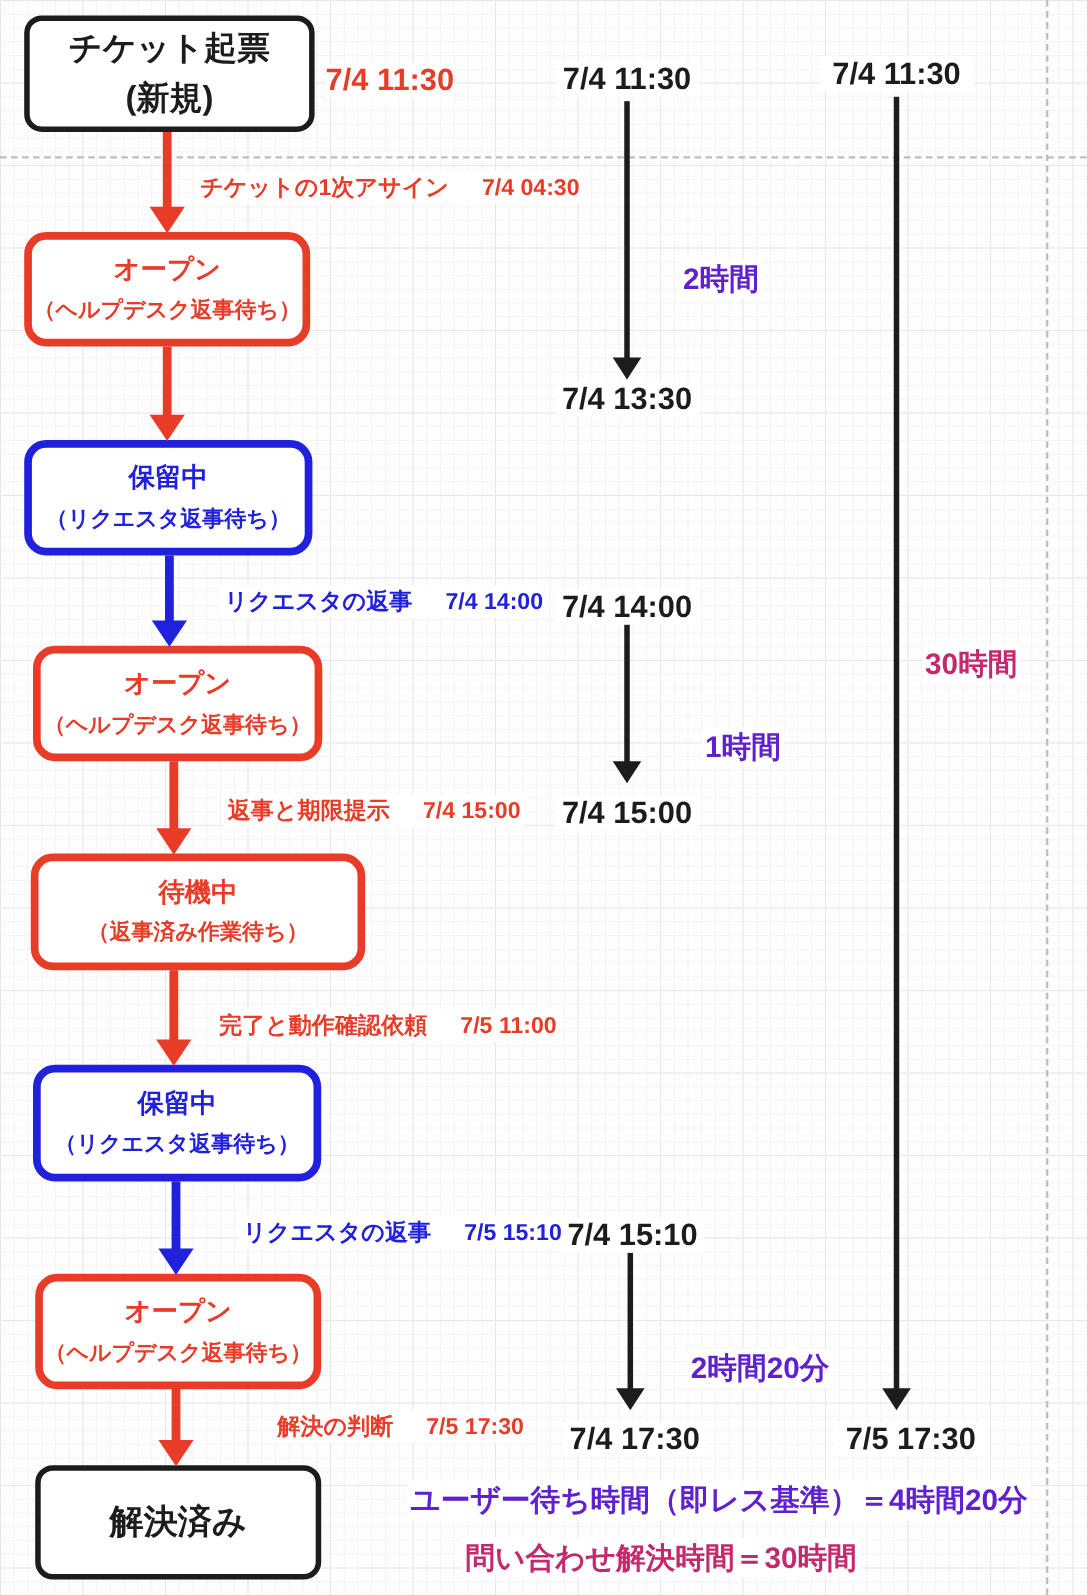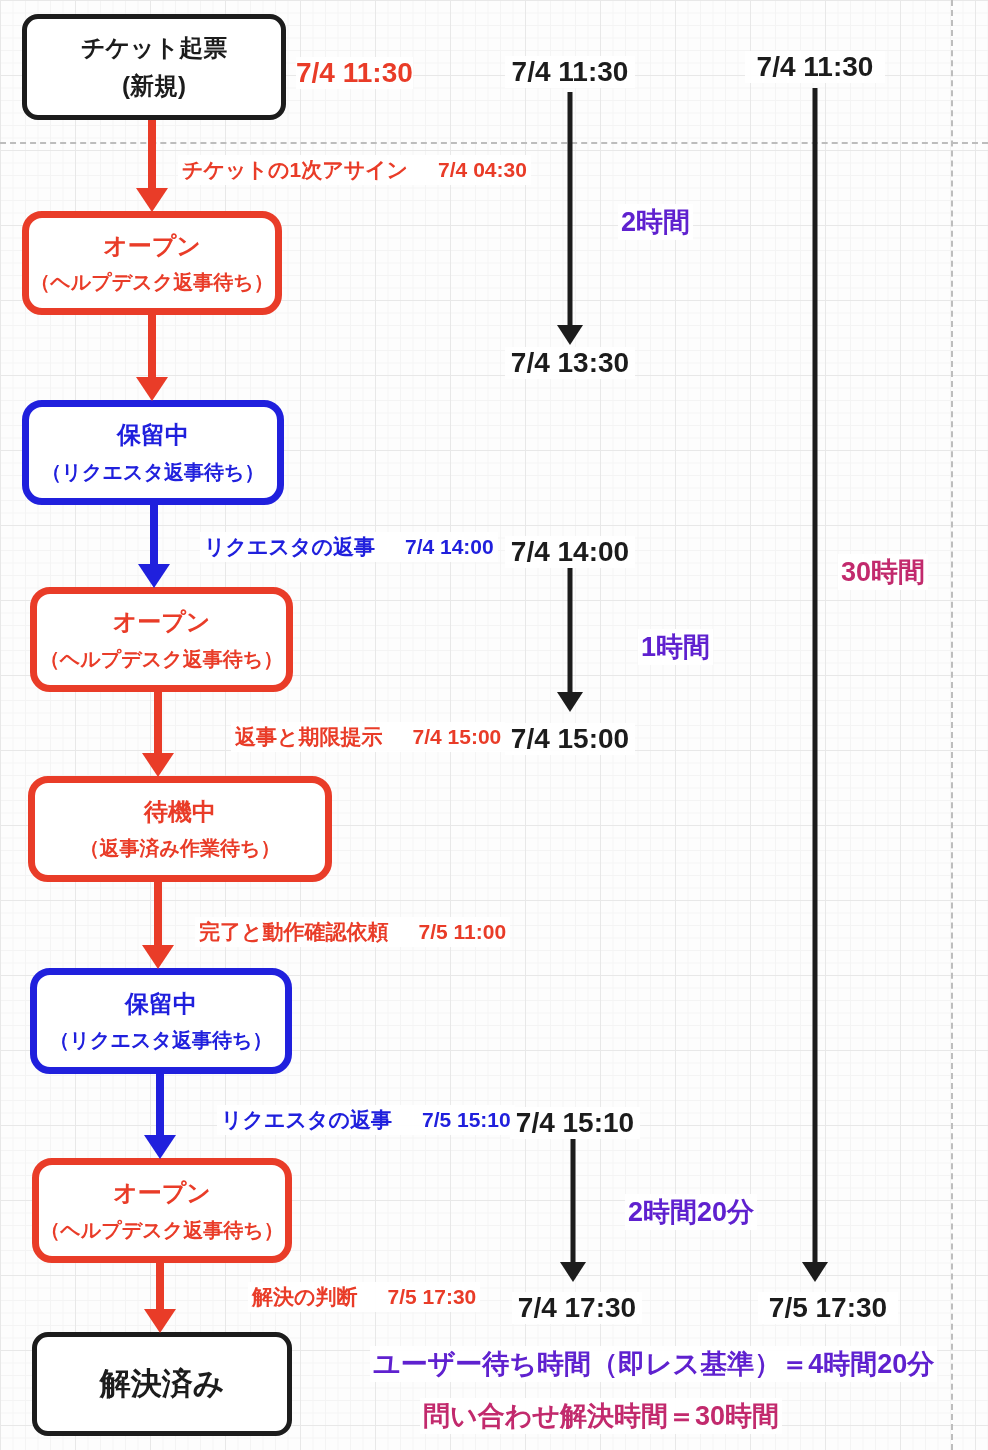--- a/index.html
+++ b/index.html
@@ -24,37 +24,37 @@
   .dash-v{position:absolute;top:0;left:951px;width:0;height:1450px;border-left:2px dashed #bdbdbd;}
 
   .node{
     position:absolute;background:#ffffff;border:7px solid currentColor;border-radius:20px;
     display:flex;flex-direction:column;align-items:center;justify-content:center;
     gap:12px;text-align:center;line-height:1.1;box-sizing:border-box;
   }
   .node.terminal{border-width:5px;border-radius:16px;}
   .node .t{font-size:24px;}
   .node .s{font-size:20px;}
-  .node.terminal .t,.node.terminal .s{font-size:24px;}
+  .node.terminal .t,.node.terminal .s{font-size:30px;}
   .node.resolved .t{font-size:31px;}
 
   .arrow{position:absolute;width:32px;}
   .arrow .shaft{position:absolute;top:0;bottom:16px;left:50%;transform:translateX(-50%);width:8px;background:currentColor;}
   .arrow .head{position:absolute;bottom:0;left:50%;transform:translateX(-50%);width:0;height:0;
     border-left:16px solid transparent;border-right:16px solid transparent;border-top:24px solid currentColor;}
 
   .tarrow{position:absolute;width:26px;}
   .tarrow .shaft{position:absolute;top:0;bottom:12px;left:50%;transform:translateX(-50%);width:5px;background:currentColor;}
   .tarrow .head{position:absolute;bottom:0;left:50%;transform:translateX(-50%);width:0;height:0;
     border-left:13px solid transparent;border-right:13px solid transparent;border-top:20px solid currentColor;}
 
   .elabel{position:absolute;font-size:21px;white-space:nowrap;background:rgba(255,255,255,.92);padding:1px 4px;}
   .elabel .tm{margin-left:30px;}
   .time{position:absolute;font-size:28px;white-space:nowrap;text-align:center;background:rgba(255,255,255,.92);}
-  .dur{position:absolute;font-size:27px;white-space:nowrap;background:rgba(255,255,255,.92);padding:0 3px;}
+  .dur{position:absolute;font-size:27px;white-space:nowrap;background:rgba(255,255,255,.92);padding:0 3px;margin-top:32px;}
   .sum{position:absolute;font-size:27px;white-space:nowrap;background:rgba(255,255,255,.92);padding:0 3px;}
 </style>
 </head>
 <body>
 
 <div id="canvas">
 
   <div class="dash-h"></div>
   <div class="dash-v"></div>
 
@@ -118,21 +118,21 @@
       <div class="shaft"></div>
       <div class="head"></div>
     </div>
 
   <div class="elabel c-red" style="left:178px;top:155px;">
     <span>チケットの1次アサイン</span><span class="tm">7/4 04:30</span>
   </div>
   <div class="elabel c-blue" style="left:200px;top:532px;text-align:center;">
     <span>リクエスタの返事</span><span class="tm">7/4 14:00</span>
   </div>
-  <div class="elabel c-red" style="left:203px;top:722px;margin-left:28px;">
+  <div class="elabel c-red" style="left:203px;top:722px;">
     <span>返事と期限提示</span><span class="tm">7/4 15:00</span>
   </div>
   <div class="elabel c-red" style="left:195px;top:917px;">
     <span>完了と動作確認依頼</span><span class="tm">7/5 11:00</span>
   </div>
   <div class="elabel c-blue" style="left:217px;top:1105px;">
     <span>リクエスタの返事</span><span class="tm">7/5 15:10</span>
   </div>
   <div class="elabel c-red" style="left:248px;top:1282px;">
     <span>解決の判断</span><span class="tm">7/5 17:30</span>

